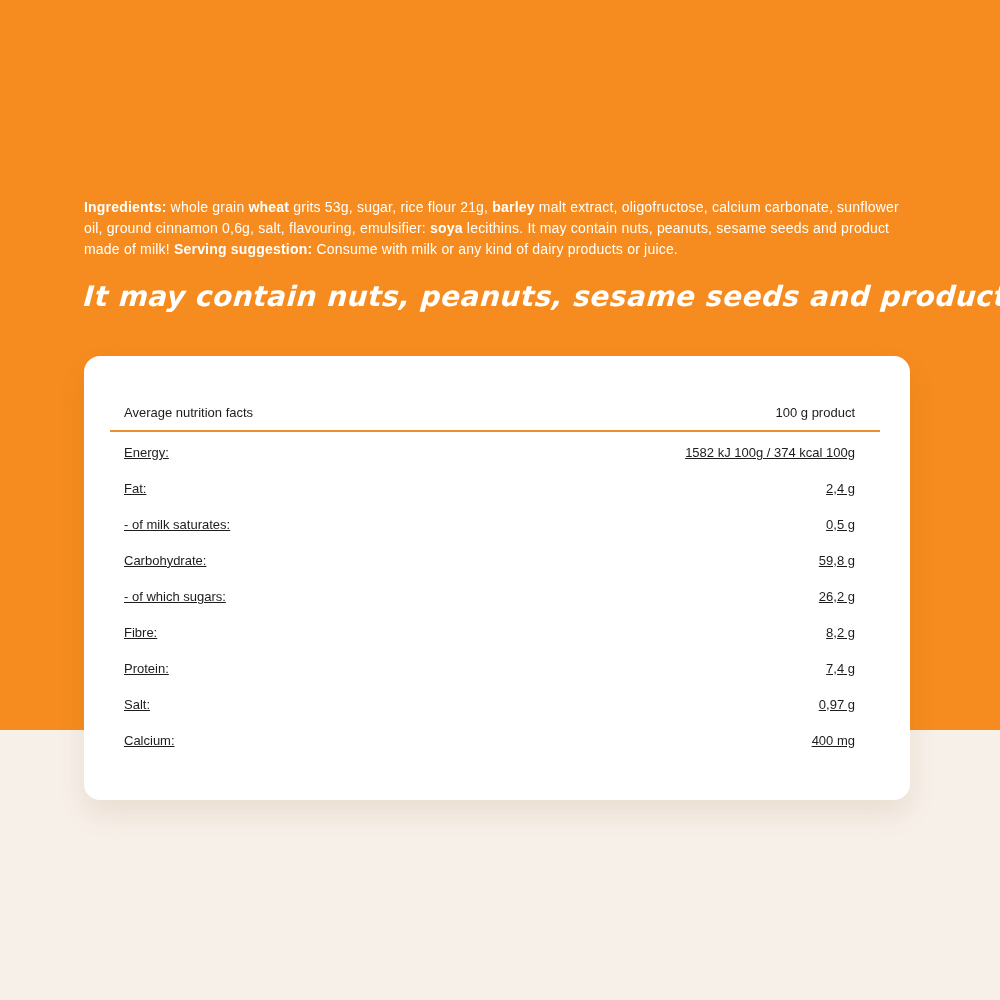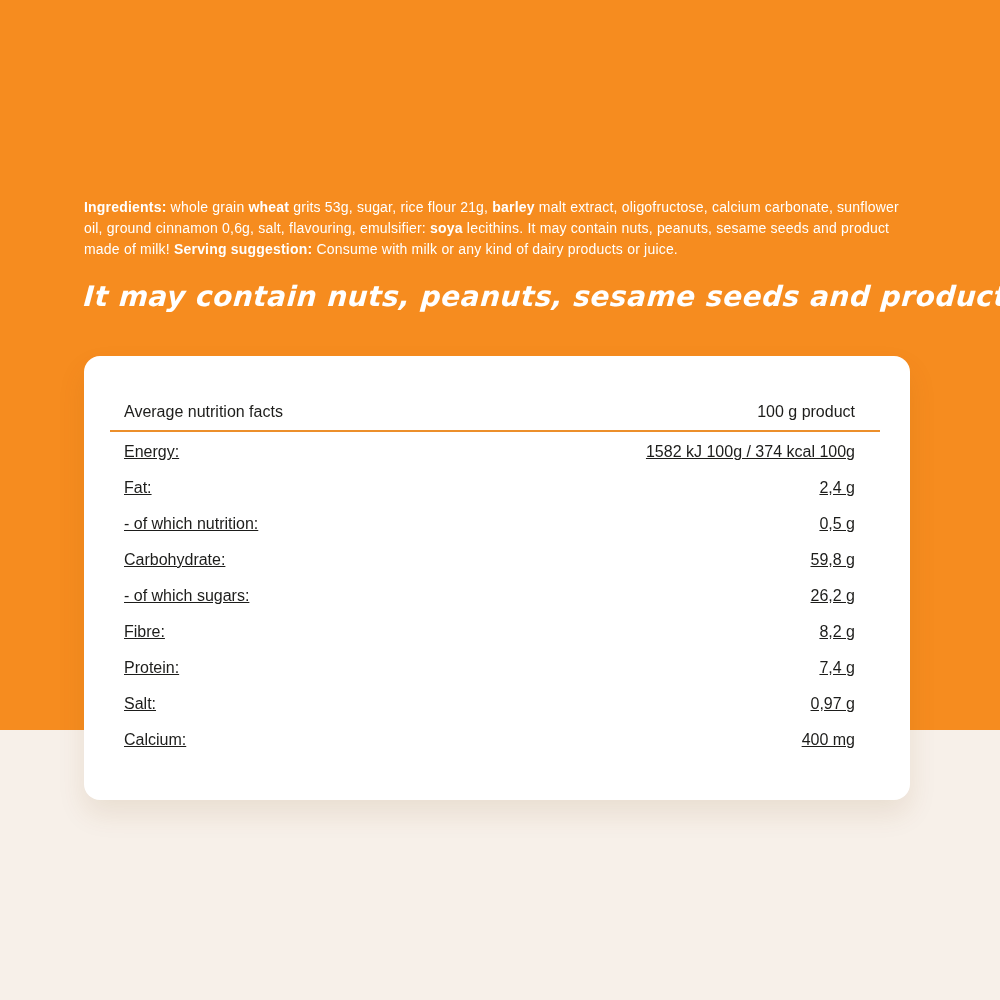--- a/index.html
+++ b/index.html
@@ -44,21 +44,21 @@
     position: absolute;
     left: 84px; top: 356px;
     width: 826px; height: 444px;
     background: #FFFFFF;
     border-radius: 16px;
     box-shadow: 0 14px 28px rgba(120, 70, 10, 0.10);
   }
   .table {
     padding: 0 55px 0 40px;
     color: #1D1D1B;
-    font-size: 16px;
+    font-size: 13px;
   }
   .t-header {
     margin-top: 38px;
     height: 36px;
     display: flex;
     justify-content: space-between;
     align-items: center;
   }
   .divider {
     height: 0;
@@ -94,21 +94,21 @@
     <div class="rows">
         <div class="row">
           <span class="cell">Energy:</span>
           <span class="cell">1582 kJ 100g / 374 kcal 100g</span>
         </div>
         <div class="row">
           <span class="cell">Fat:</span>
           <span class="cell">2,4 g</span>
         </div>
         <div class="row">
-          <span class="cell">- of which nutrition:</span>
+          <span class="cell">- of milk saturates:</span>
           <span class="cell">0,5 g</span>
         </div>
         <div class="row">
           <span class="cell">Carbohydrate:</span>
           <span class="cell">59,8 g</span>
         </div>
         <div class="row">
           <span class="cell">- of which sugars:</span>
           <span class="cell">26,2 g</span>
         </div>

